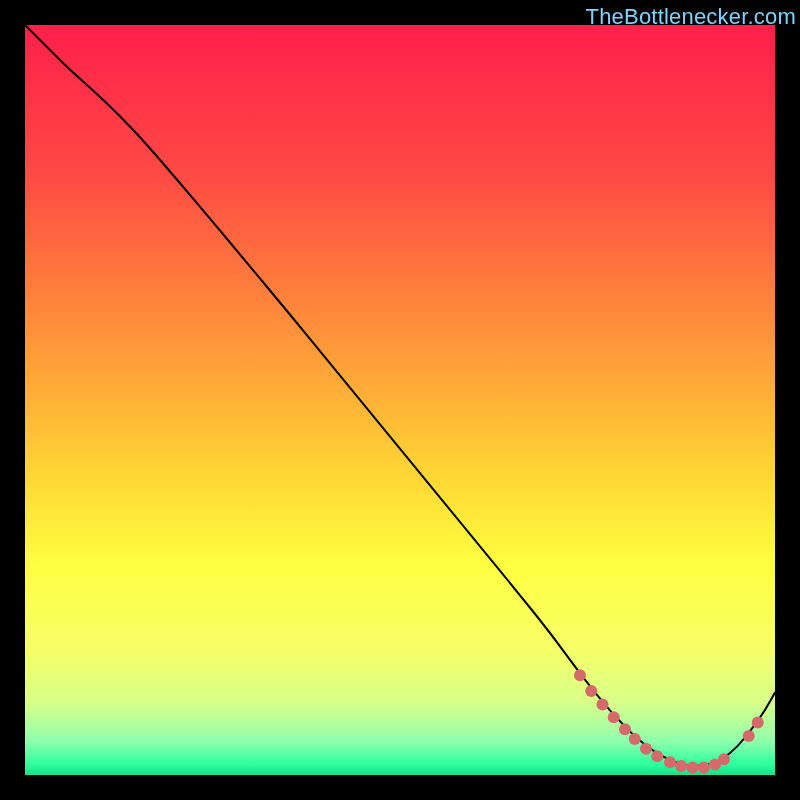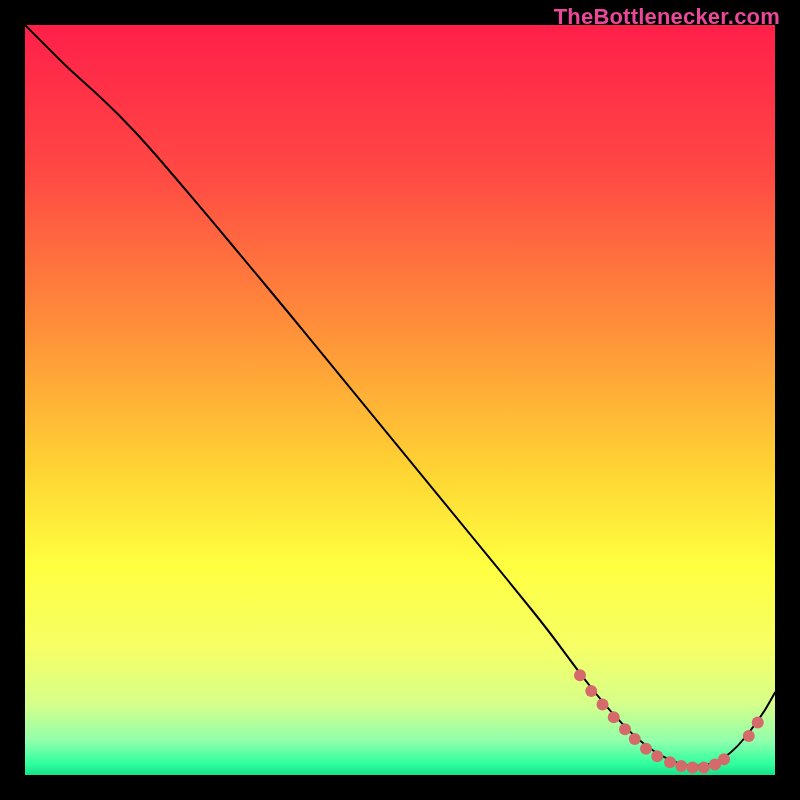--- a/index.html
+++ b/index.html
@@ -13,24 +13,24 @@
   }
   .stage {
     position: relative;
     width: 800px;
     height: 800px;
     background: #000;
   }
   .watermark {
     position: absolute;
     top: 4px;
-    right: 20px;
-    color: #ec4899;
+    right: 4px;
+    color: #7dd3fc;
     font-size: 22px;
-    font-weight: 700;
+    font-weight: 400;
     letter-spacing: 0.2px;
     user-select: none;
   }
   svg.plot {
     position: absolute;
     left: 0;
     top: 0;
     width: 800px;
     height: 800px;
     display: block;

